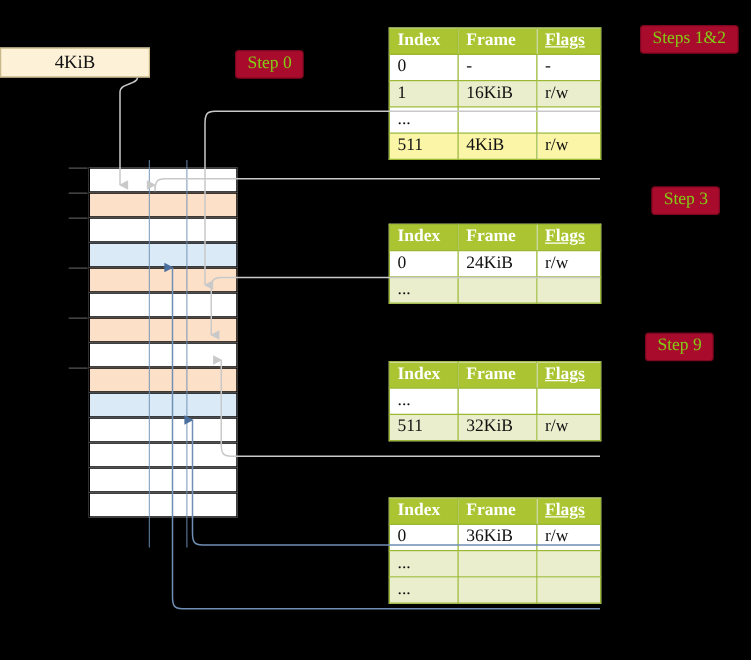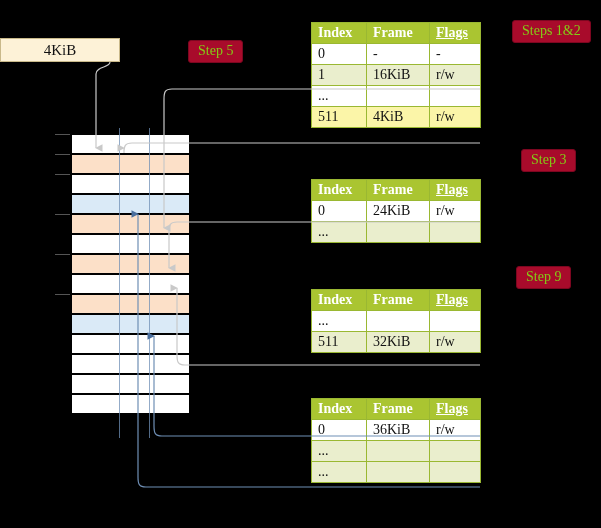--- a/index.html
+++ b/index.html
@@ -78,21 +78,21 @@
       <div class="gcol" style="left: 78px; height: 310px; top: -6px;"></div>
       <div class="tick" style="left: -16px; top: 0px;"></div>
       <div class="tick" style="left: -16px; top: 20px;"></div>
       <div class="tick" style="left: -16px; top: 40px;"></div>
       <div class="tick" style="left: -16px; top: 80px;"></div>
       <div class="tick" style="left: -16px; top: 120px;"></div>
       <div class="tick" style="left: -16px; top: 160px;"></div>
     </div>
 
   <div id="badges">
-      <div class="badge" style="left: 188px; top: 40px;">Step 5</div>
+      <div class="badge" style="left: 188px; top: 40px;">Step 0</div>
       <div class="badge" style="left: 512px; top: 20px;">Steps 1&amp;2</div>
       <div class="badge" style="left: 521px; top: 149px;">Step 3</div>
       <div class="badge" style="left: 516px; top: 266px;">Step 9</div>
     </div>
 
   <div id="tables">
       <table class="tbl" style="left: 311px; top: 22px;">
         <thead>
           <tr>
             <th class="c0">Index</th>

